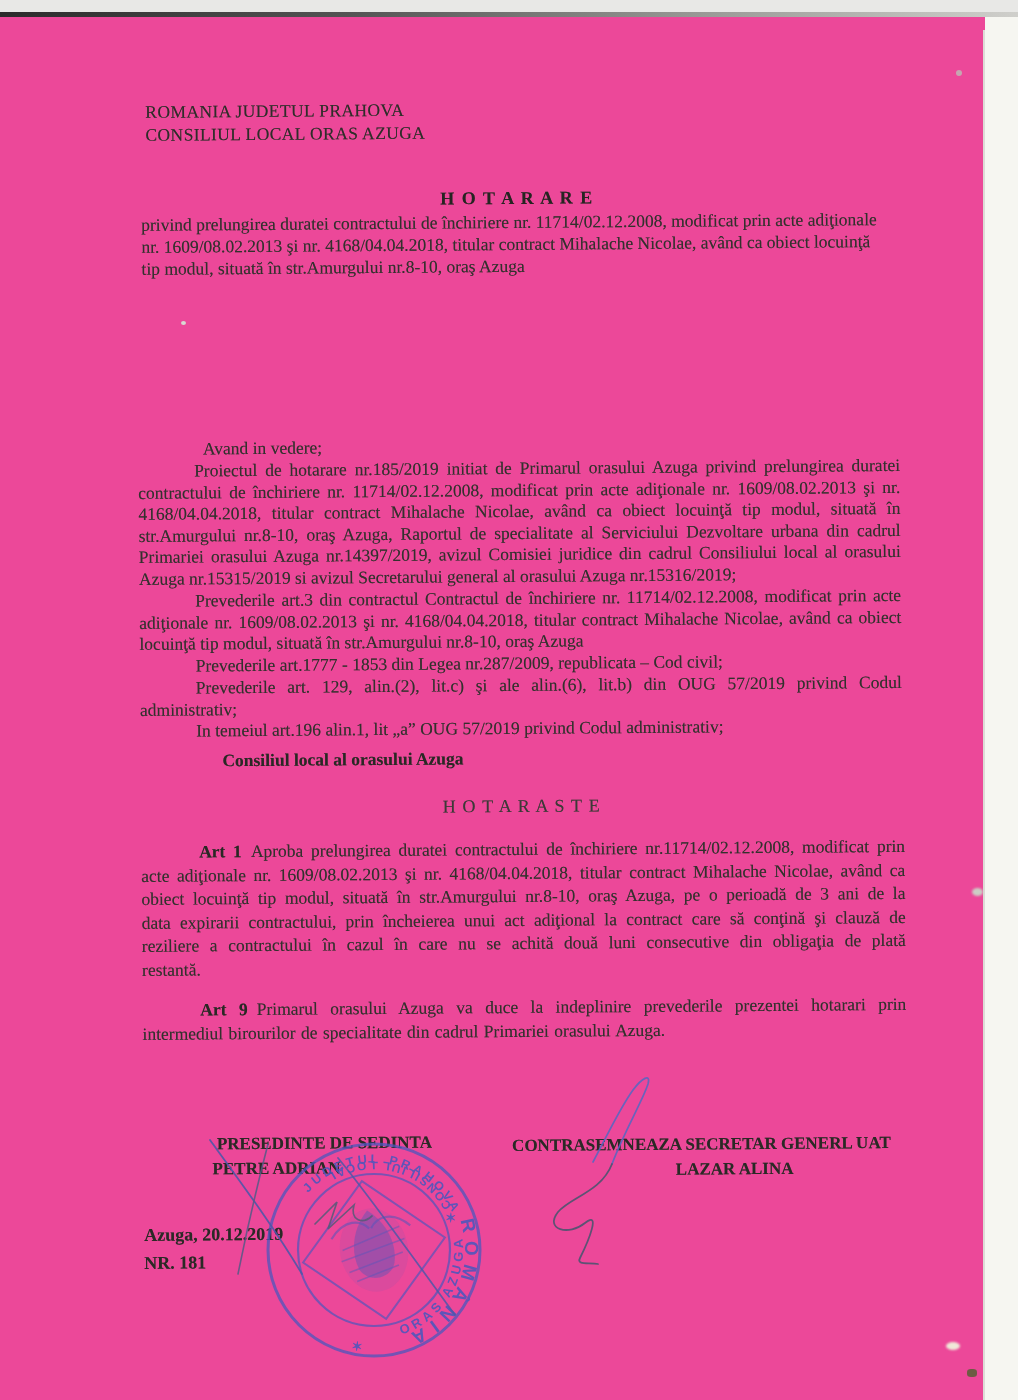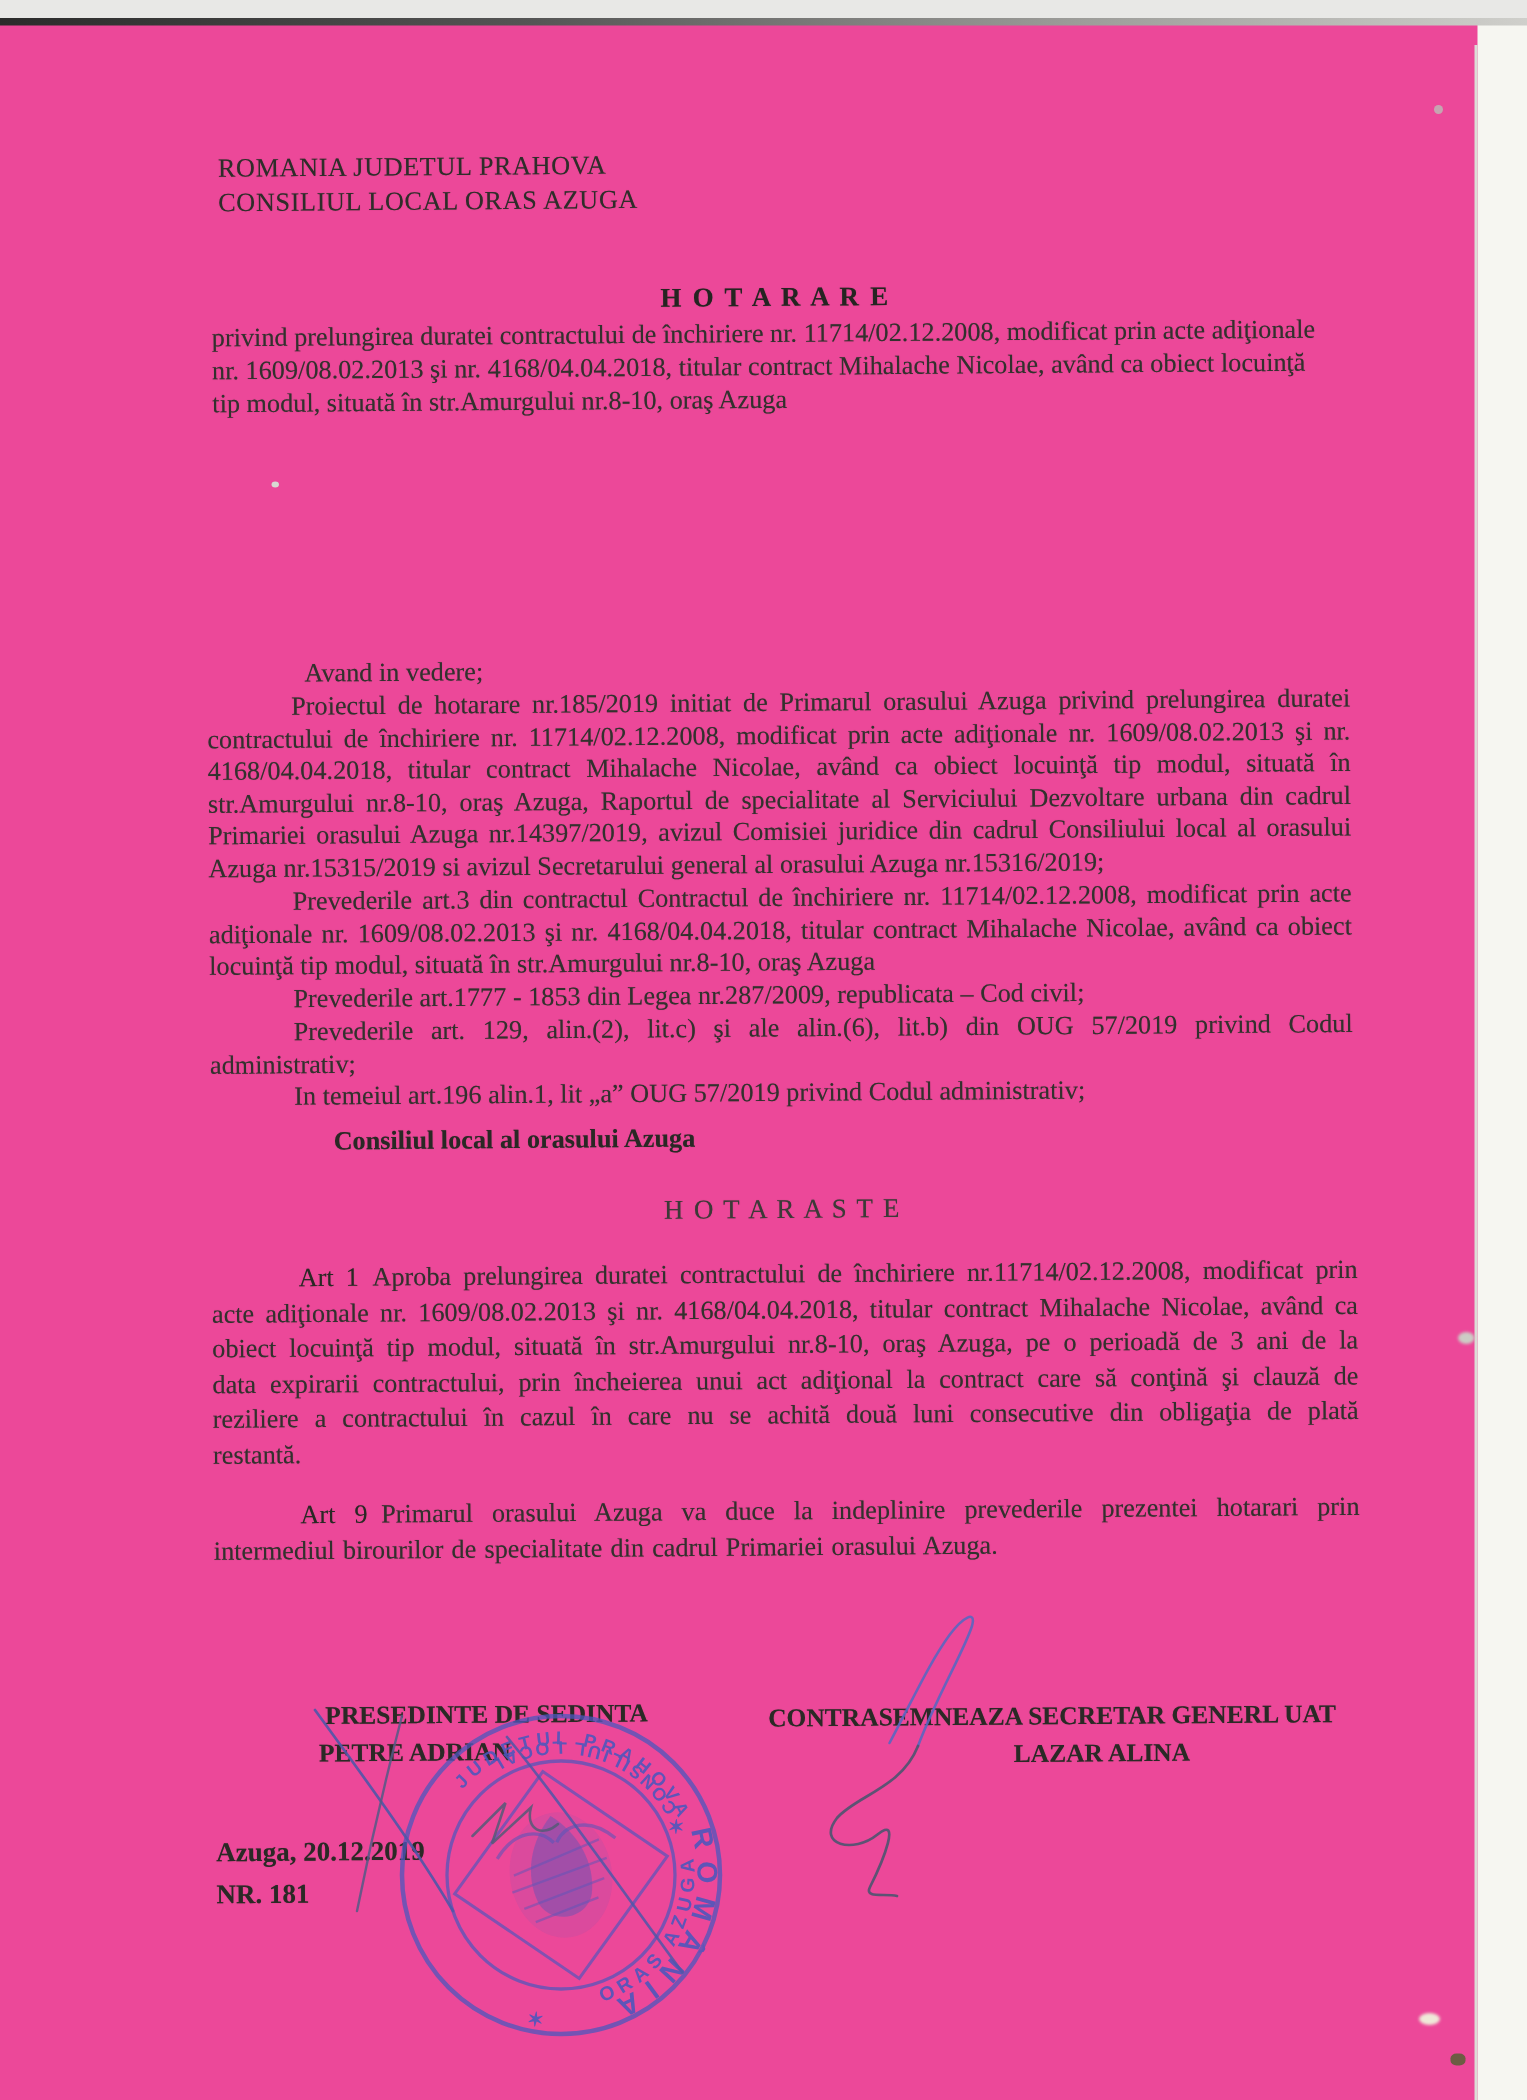--- a/index.html
+++ b/index.html
@@ -42,21 +42,21 @@
   .p4{top:706px;text-align:left;}
 
   .council{left:222px;top:736px;font-size:17.5px;font-weight:bold;color:#2a2825;}
   .decree{left:140px;top:784px;width:762px;text-align:center;
     font-size:18px;letter-spacing:1.2px;color:#3c3a38;}
 
   .article{left:140px;width:764px;font-size:17.5px;line-height:23.5px;
     text-align:justify;text-indent:58px;word-spacing:2.5px;}
   .a1{top:826px;}
   .a2{top:984px;word-spacing:1px;}
-  .art-label{font-weight:normal;color:#2a2825;margin-right:9px;}
+  .art-label{font-weight:bold;color:#2a2825;margin-right:9px;}
 
   .sig-left{left:150px;top:1117px;width:342px;text-align:center;
     font-size:17px;font-weight:bold;line-height:25px;color:#2b2926;}
   .sig-right{left:492px;top:1121px;width:412px;text-align:center;
     font-size:17px;font-weight:bold;line-height:25px;color:#2b2926;}
   .sig-name-left{margin-right:96px;}
   .sig-name-right{margin-left:66px;}
 
   .footer{left:140px;top:1206px;font-size:18px;font-weight:bold;line-height:28px;color:#2b2926;}
 

